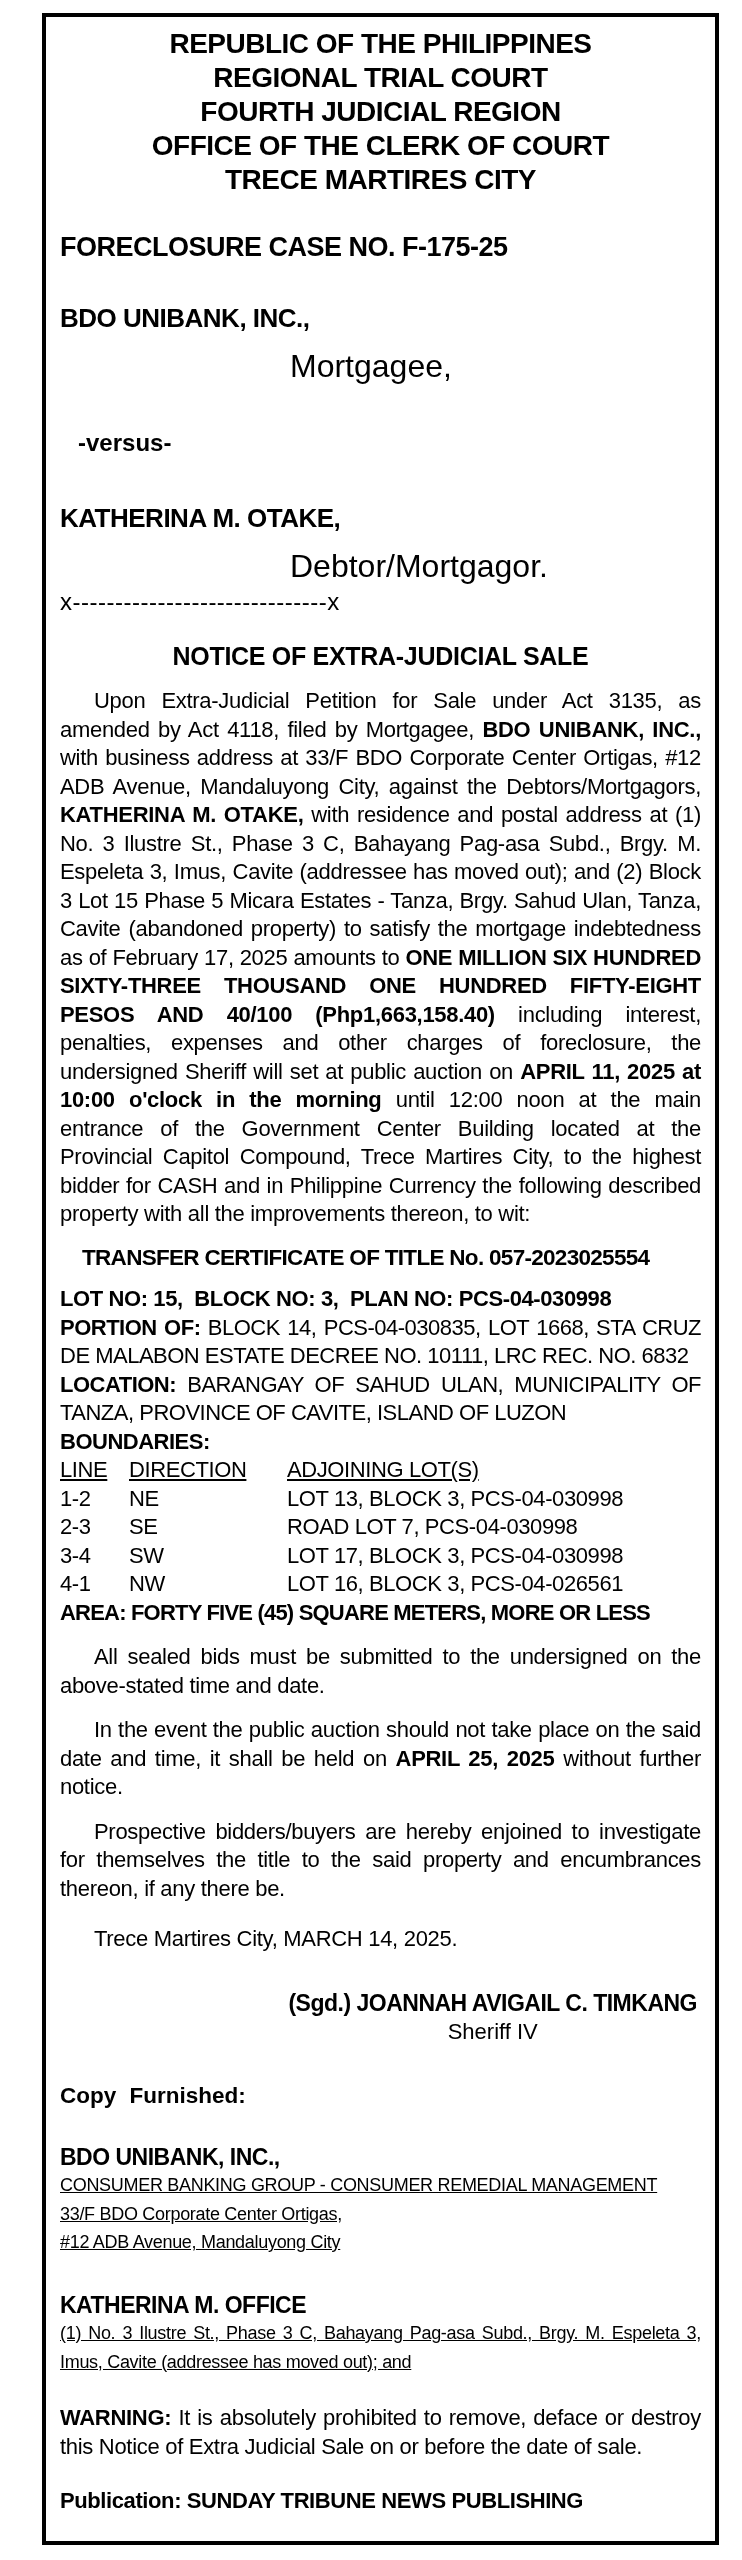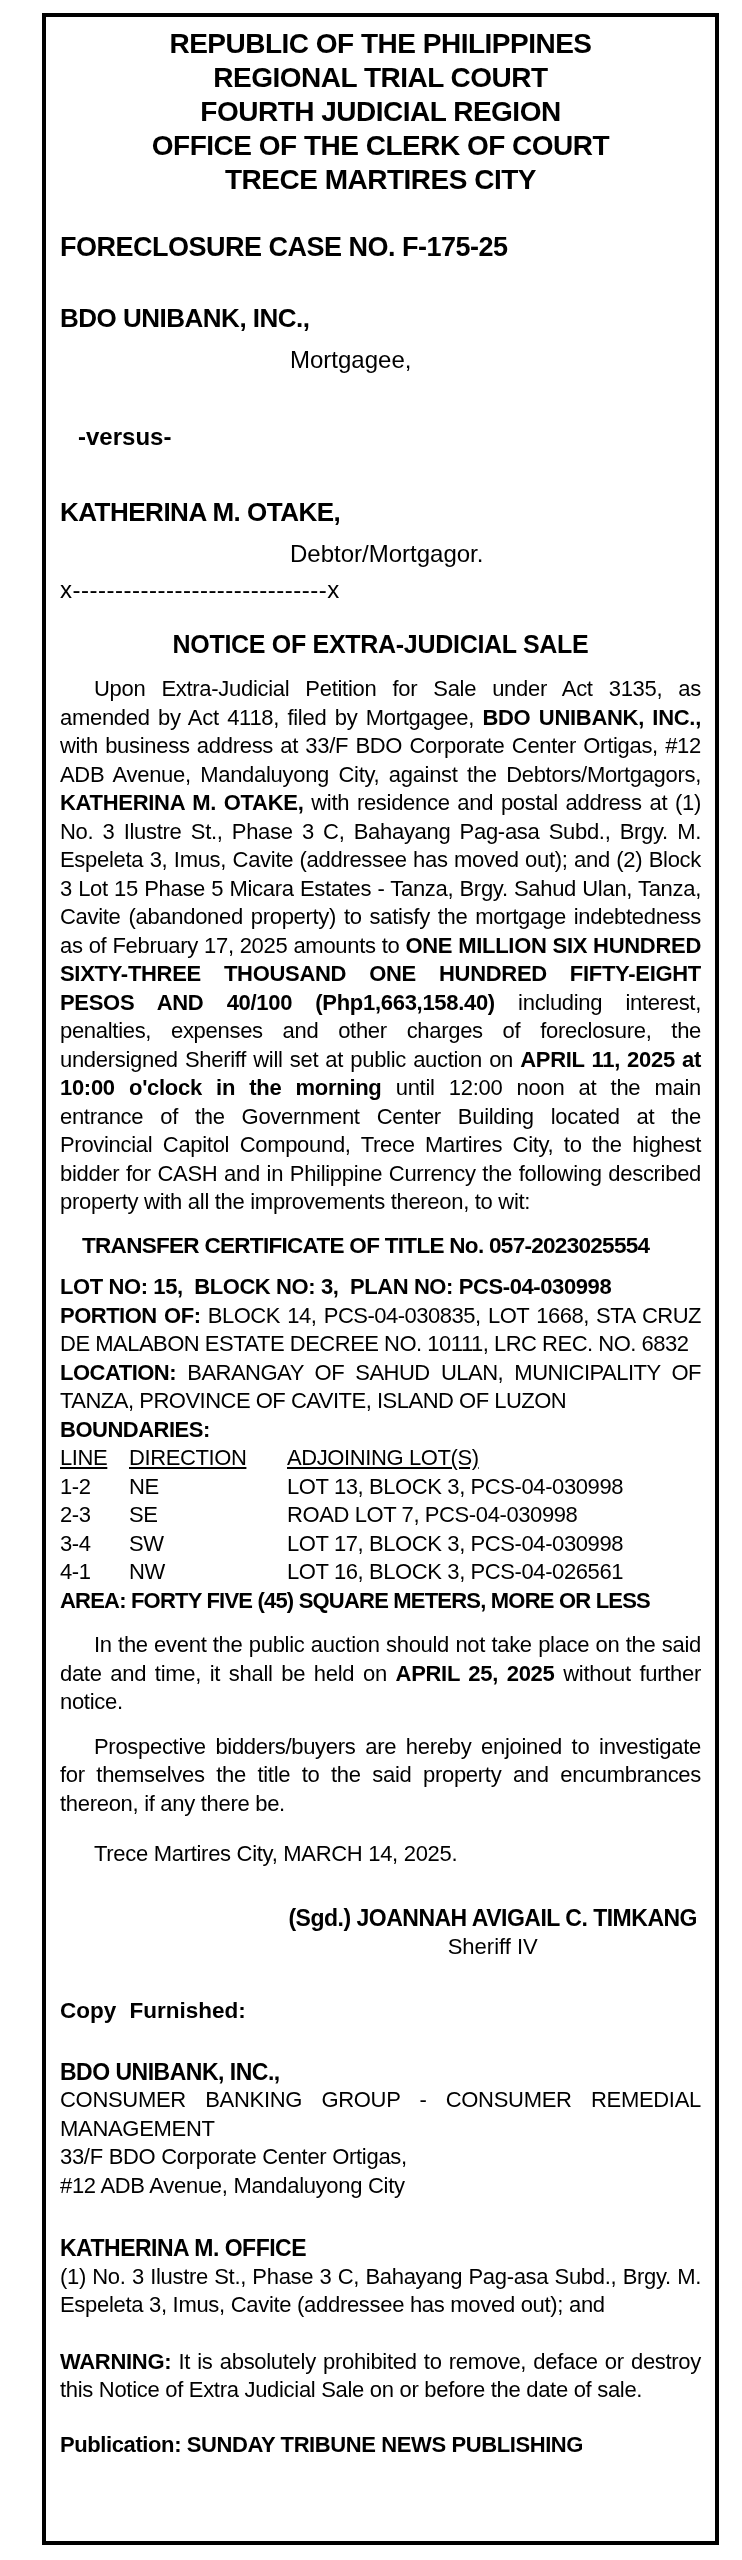--- a/index.html
+++ b/index.html
@@ -32,24 +32,24 @@
     letter-spacing: -0.5px;
   }
   .party-name {
     font-weight: bold;
     font-size: 26px;
     letter-spacing: -0.5px;
   }
   .mortgagee-name { margin-top: 40px; }
   .debtor-name { margin-top: 46px; }
   .party-role {
-    font-size: 24px;
+    font-size: 32px;
     line-height: 30px;
     padding-left: 230px;
-    margin-top: 11px;
+    margin-top: 17px;
   }
   .versus {
     margin-top: 48px;
     font-weight: bold;
     font-size: 24px;
     margin-left: 18px;
   }
   .separator {
     margin-top: 7px;
     font-size: 24px;
@@ -108,21 +108,21 @@
   .sig-inner { display: inline-block; text-align: center; margin-right: 4px; }
   .sig-name { font-weight: bold; font-size: 23px; letter-spacing: -0.5px; }
   .sig-title { font-size: 22px; line-height: 30px; }
   .copy-label {
     margin-top: 36px;
     font-weight: bold;
     font-size: 22.5px;
     word-spacing: 7px;
   }
   .cf-name { margin-top: 34px; font-weight: bold; font-size: 23px; letter-spacing: -0.5px; line-height: 28.5px; }
-  .cf-line { font-size: 22px; line-height: 28.5px; text-align: justify; letter-spacing: -0.3px; }
+  .cf-line { font-size: 18px; line-height: 28.5px; text-align: justify; letter-spacing: -0.3px; text-decoration: underline; }
   .kath-block { margin-top: 30px; }
   .warning-para {
     margin-top: 28px;
     font-size: 22px;
     line-height: 28.5px;
     text-align: justify;
     letter-spacing: -0.3px;
   }
   .pub-block { margin-top: 26px; font-size: 22px; line-height: 28.5px; letter-spacing: -0.3px; }
   .pub-line1 { font-weight: bold; letter-spacing: -0.4px; }
@@ -182,20 +182,21 @@
       <div>LOT 17, BLOCK 3, PCS-04-030998</div>
 
       <div>4-1</div>
       <div>NW</div>
       <div>LOT 16, BLOCK 3, PCS-04-026561</div>
     </div>
 
     <div class="area-line">AREA: FORTY FIVE (45) SQUARE METERS, MORE OR LESS</div>
   </div>
 
+  <div class="para">All sealed bids must be submitted to the undersigned on the above-stated time and date.</div>
 
   <div class="para"><span>In the event the public auction should not take place on the said date and time, it shall be held on </span><span class="b">APRIL 25, 2025</span><span> without further notice.</span></div>
 
   <div class="para">Prospective bidders/buyers are hereby enjoined to investigate for themselves the title to the said property and encumbrances thereon, if any there be.</div>
 
   <div class="dateline">Trece Martires City, MARCH 14, 2025.</div>
 
   <div class="sig-block">
     <div class="sig-inner">
       <div class="sig-name">(Sgd.) JOANNAH AVIGAIL C. TIMKANG</div>

